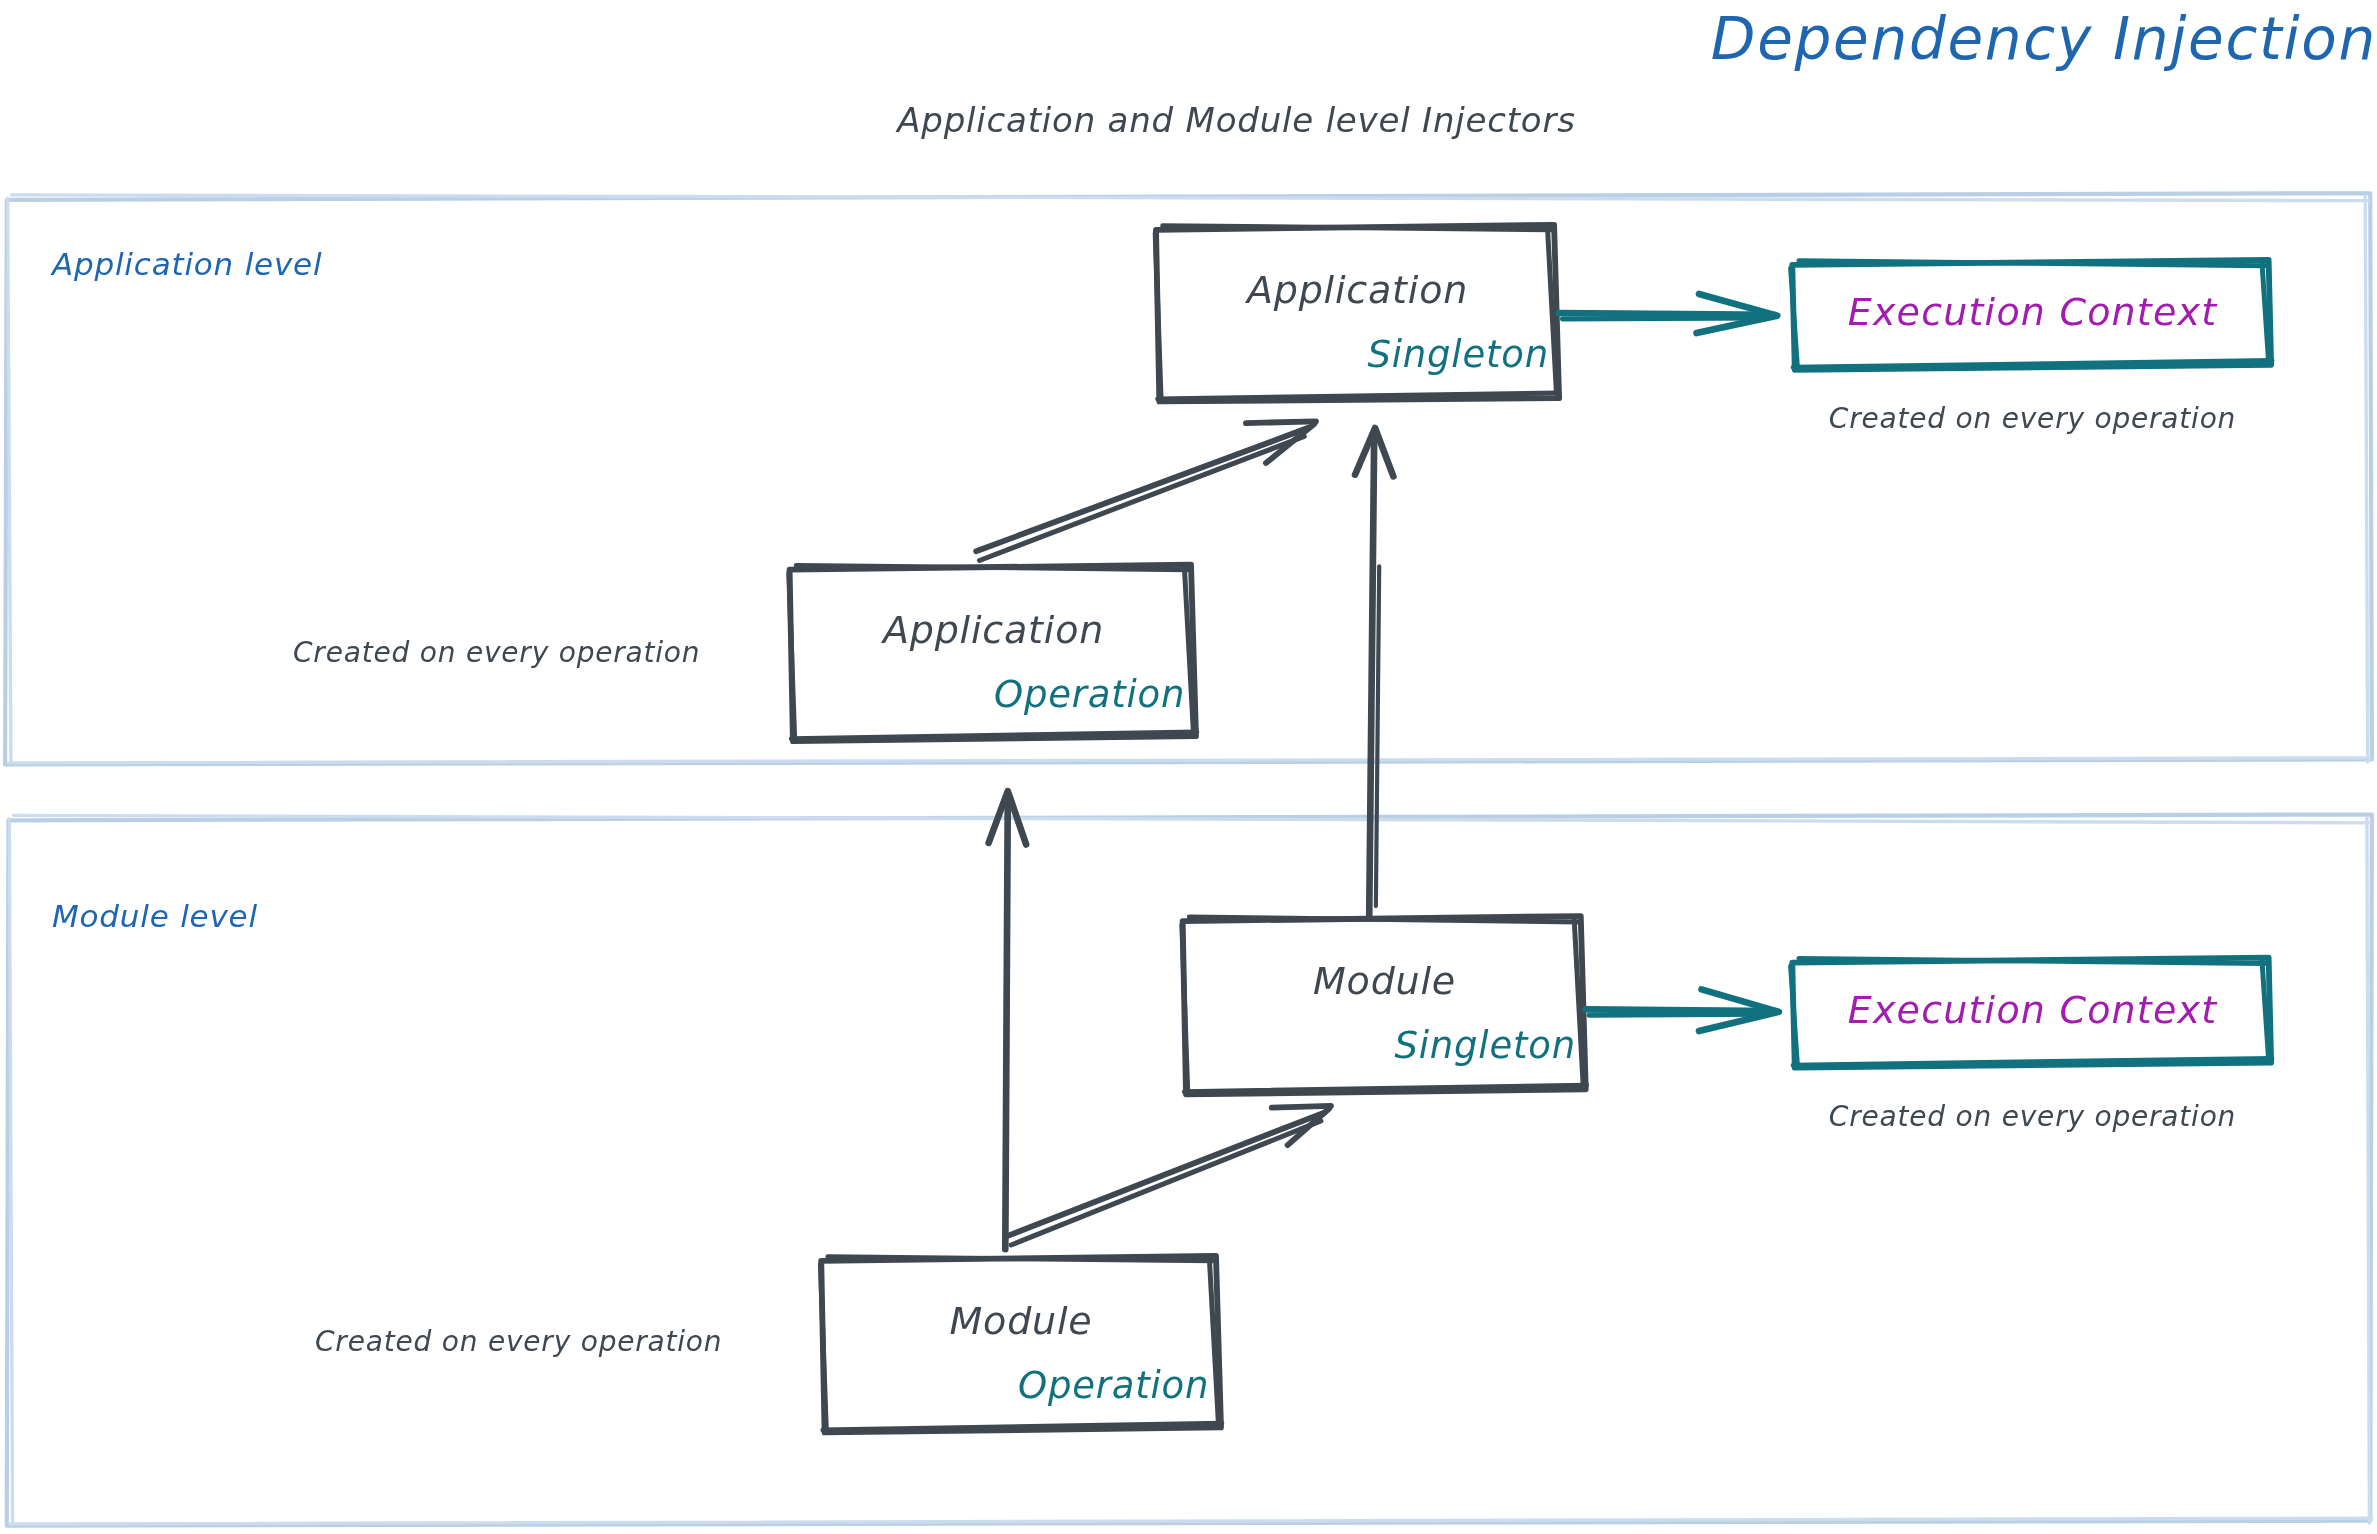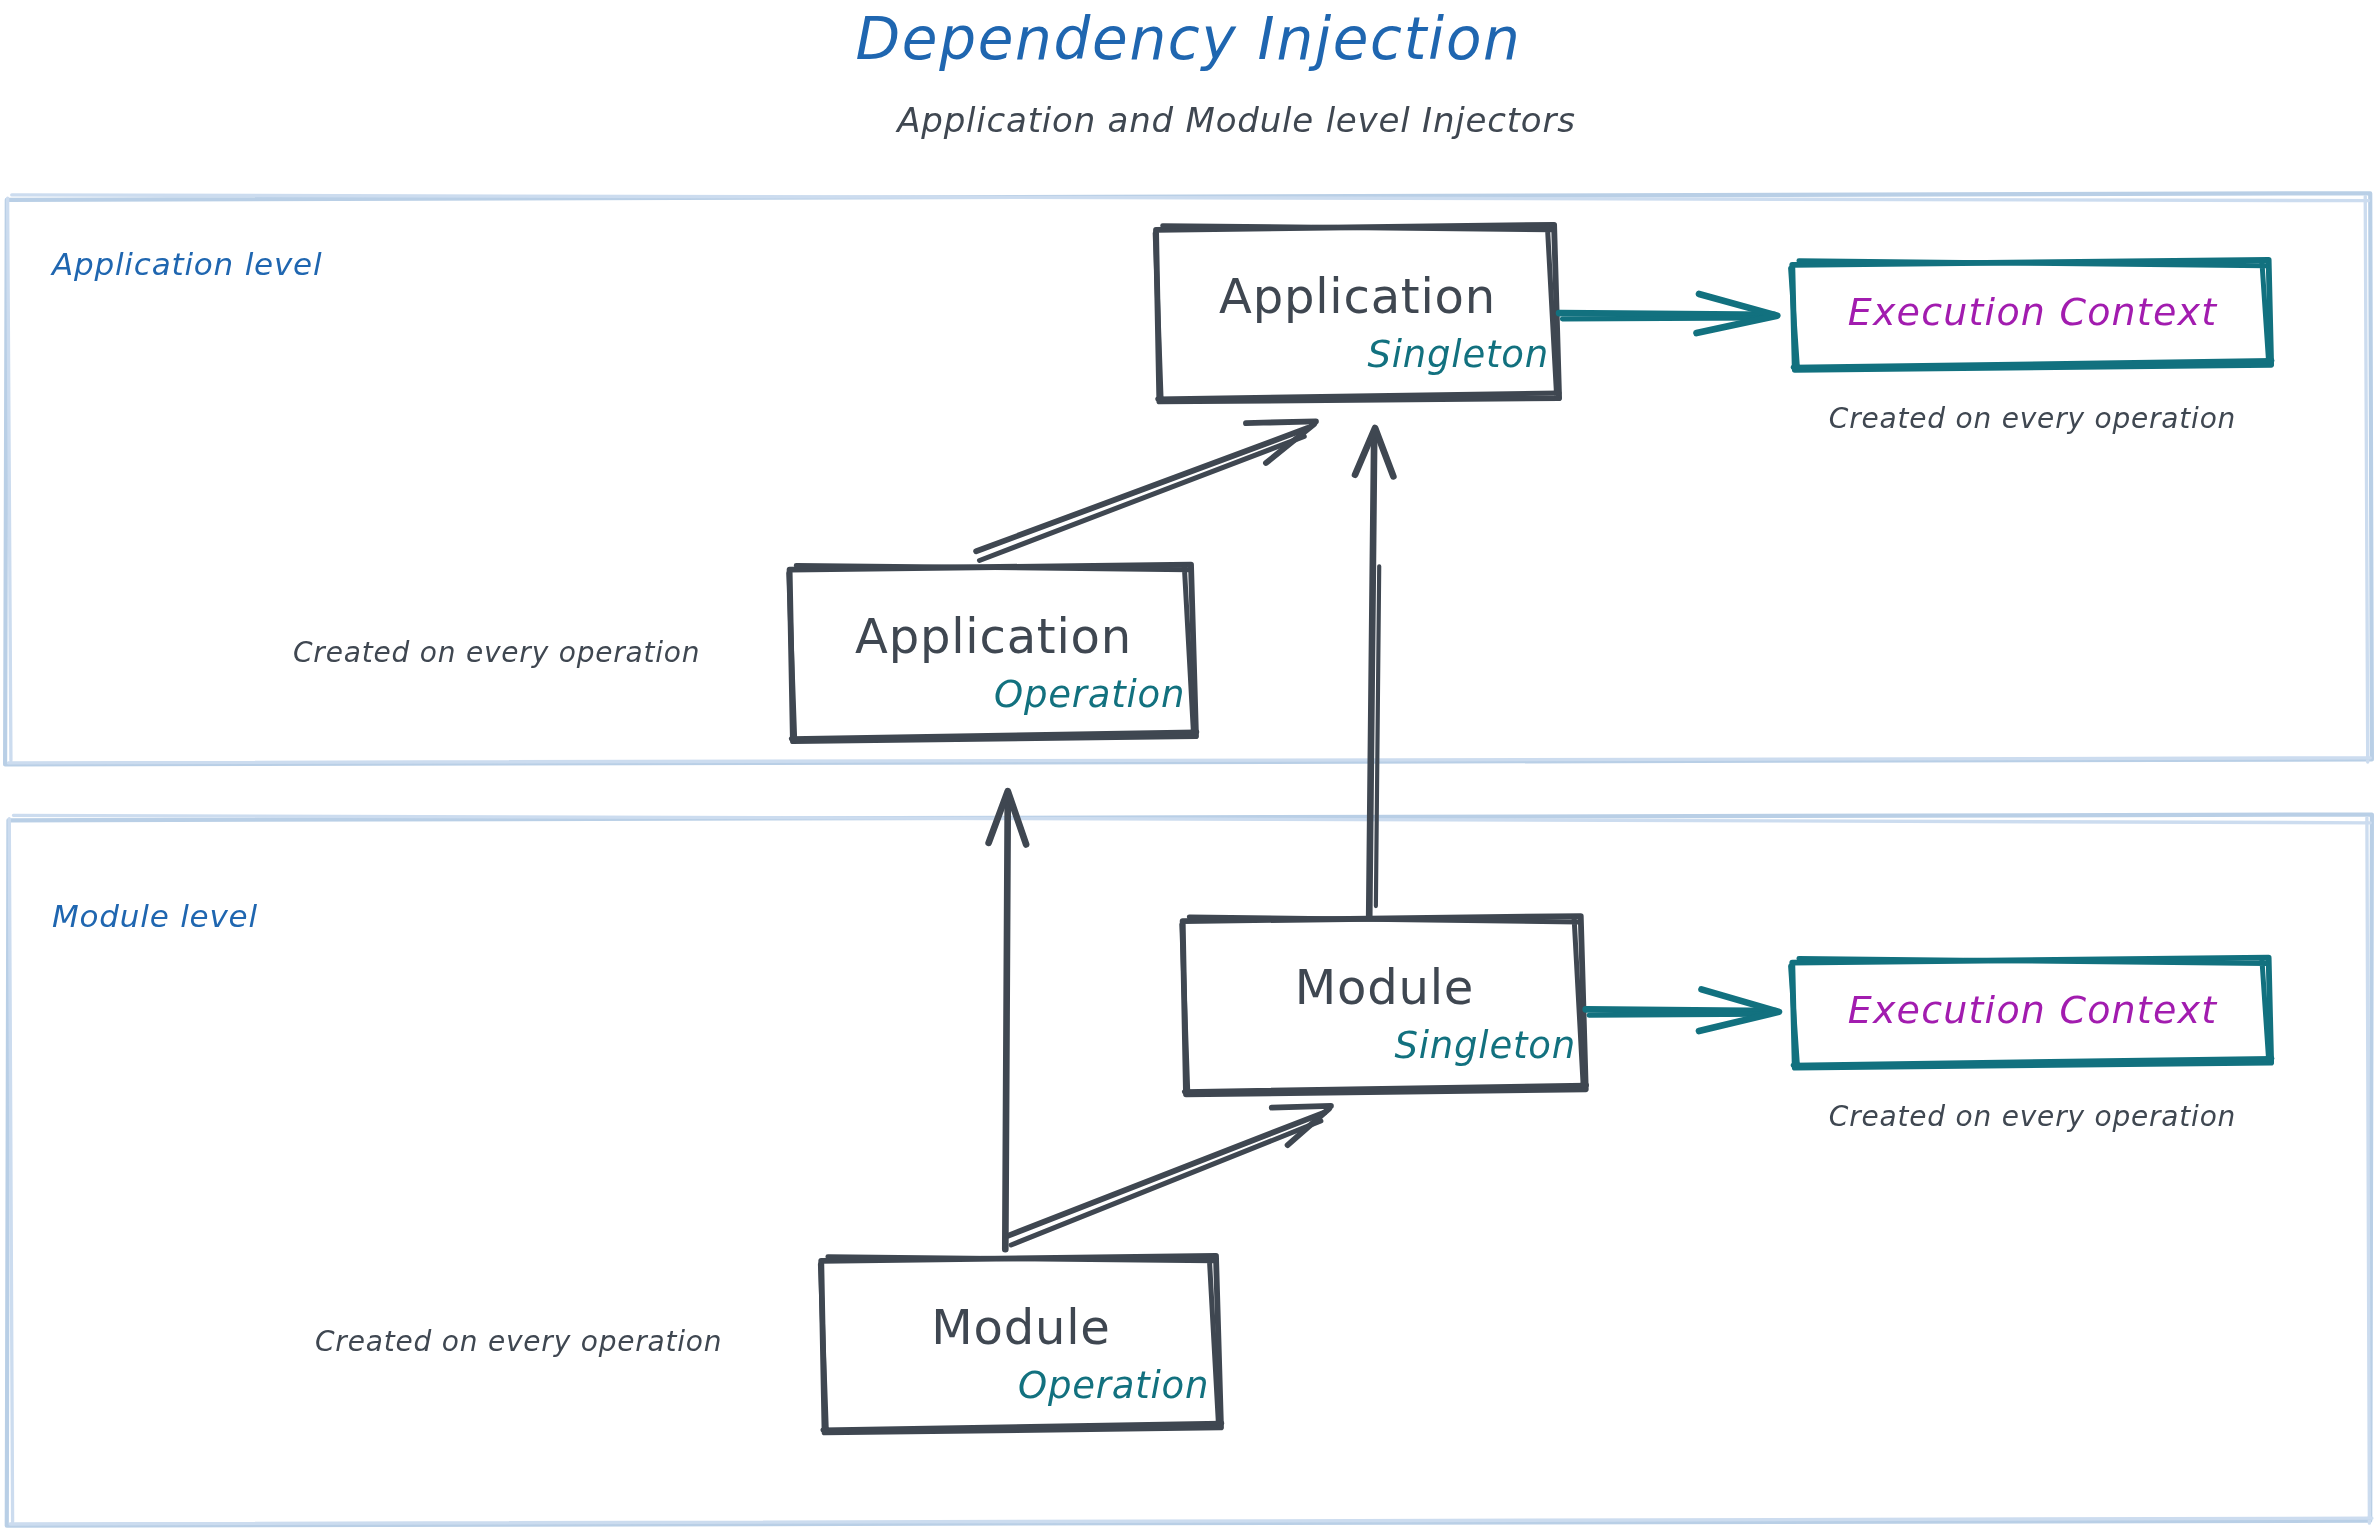--- a/index.html
+++ b/index.html
@@ -47,22 +47,23 @@
     letter-spacing: 0.8px;
     padding-left: 48px;
   }
   .level-label {
     font-size: 31px;
     color: #1f66b0;
     font-style: italic;
     letter-spacing: 0.8px;
   }
   .node-title {
-    font-size: 48px;
+    font-size: 38px;
     color: #3f4751;
+    font-style: italic;
     letter-spacing: 0.8px;
   }
   .node-badge {
     font-size: 37px;
     color: #12717f;
     font-style: italic;
     letter-spacing: 0.8px;
   }
   .ctx-title {
     font-size: 38px;
@@ -162,21 +163,21 @@
       <path d="M 1627 570 L 1651 514 L 1673 572" fill="none" stroke="#3f4751" stroke-width="8" stroke-linecap="round" stroke-linejoin="round"></path>
     </g>
 
     <g>
       <path d="M 1207 1500 L 1210 954" fill="none" stroke="#3f4751" stroke-width="8" stroke-linecap="round"></path>
       <path d="M 1187 1012 L 1210 950 L 1232 1014" fill="none" stroke="#3f4751" stroke-width="8" stroke-linecap="round" stroke-linejoin="round"></path>
     </g>
 
   </svg>
 
-  <div class="lbl title" style="left:0; top:5px; width:2377px; text-align:center;">Dependency Injection</div>
+  <div class="lbl title" style="left:0; top:5px; width:2377px; text-align:right;">Dependency Injection</div>
   <div class="lbl subtitle" style="left:0; top:100px; width:2377px; text-align:center;">Application and Module level Injectors</div>
 
   <div class="lbl level-label" style="left:52px; top:246px;">Application level</div>
   <div class="lbl level-label" style="left:52px; top:898px;">Module level</div>
 
   <div class="node-box" style="left:1156px; top:225px; width:403px; height:177px;">
     <div class="lbl node-title" style="left:0; top:43px; width:403px; text-align:center;">Application</div>
     <div class="lbl node-badge" style="right:10px; top:108px;">Singleton</div>
   </div>
 

